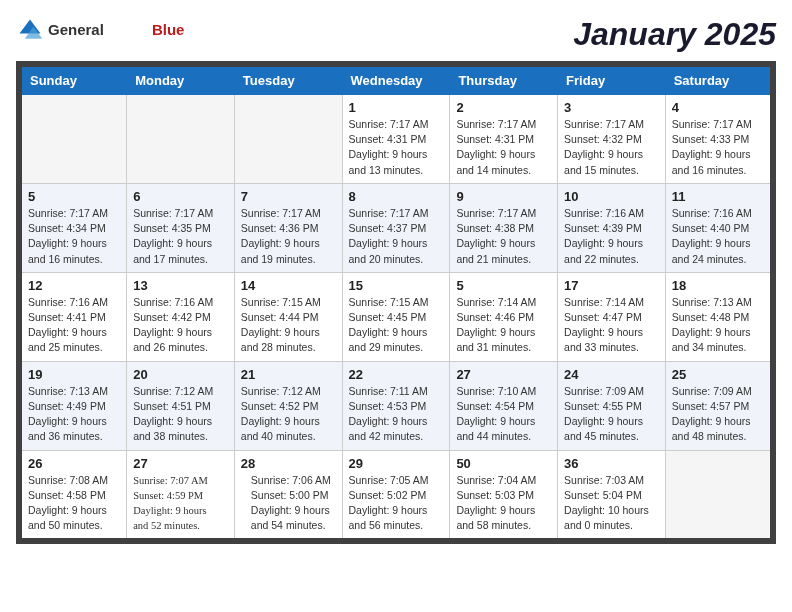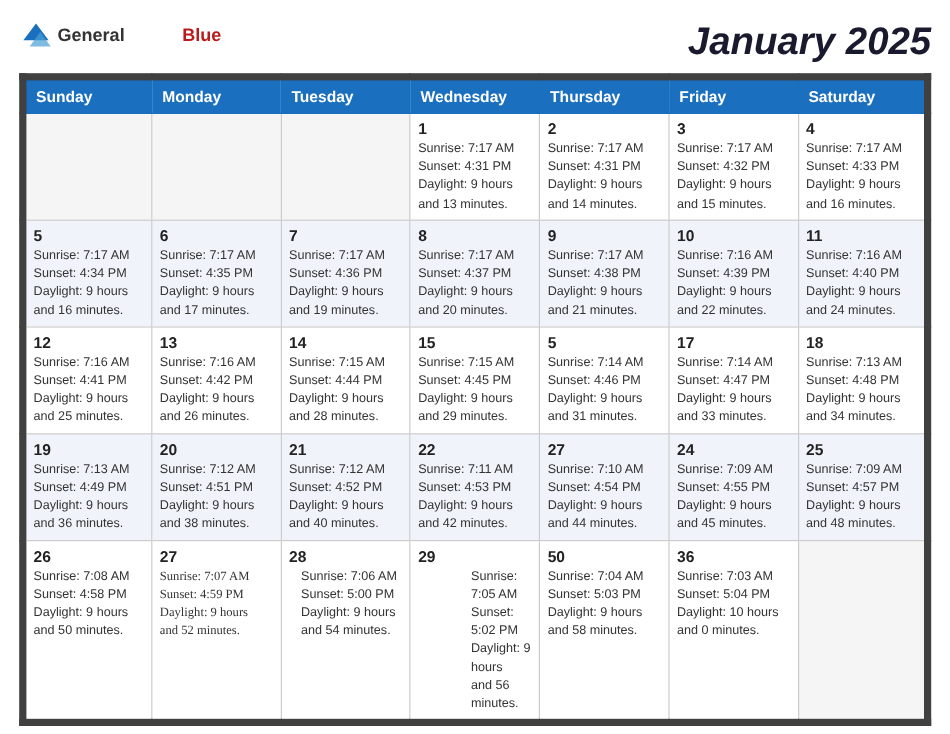--- a/index.html
+++ b/index.html
@@ -331,21 +331,21 @@
         </td>
         <td>
           <span class="day-num">28</span>
           <div class="day-info" style="white-space: pre-line; margin-left: 10px;">Sunrise: 7:06 AM
 Sunset: 5:00 PM
 Daylight: 9 hours
 and 54 minutes.</div>
         </td>
         <td>
           <span class="day-num">29</span>
-          <div class="day-info" style="white-space: pre-line; margin-left: 44px;">Sunrise: 7:05 AM
+          <div class="day-info" style="white-space: pre-line;">Sunrise: 7:05 AM
 Sunset: 5:02 PM
 Daylight: 9 hours
 and 56 minutes.</div>
         </td>
         <td>
           <span class="day-num">50</span>
           <div class="day-info" style="white-space: pre-line;">Sunrise: 7:04 AM
 Sunset: 5:03 PM
 Daylight: 9 hours
 and 58 minutes.</div>

